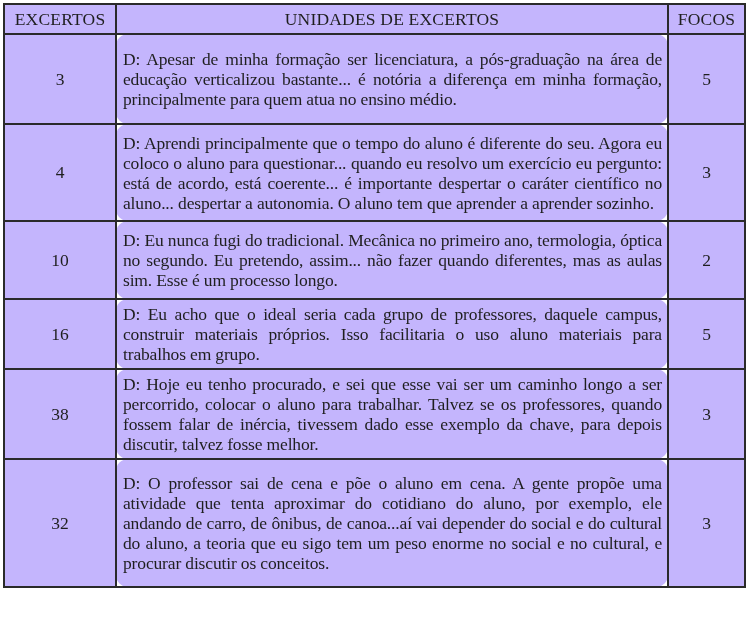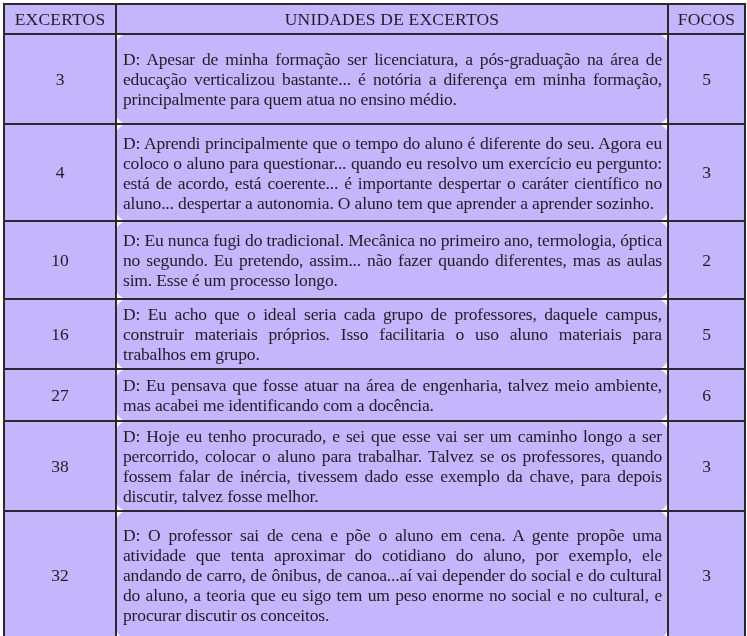--- a/index.html
+++ b/index.html
@@ -99,25 +99,20 @@
       <tr class="r3">
         <td class="num">10</td>
         <td class="txt">D: Eu nunca fugi do tradicional. Mecânica no primeiro ano, termologia, óptica no segundo. Eu pretendo, assim... não fazer quando diferentes, mas as aulas sim. Esse é um processo longo.</td>
         <td class="num">2</td>
       </tr>
       <tr class="r4">
         <td class="num">16</td>
         <td class="txt">D: Eu acho que o ideal seria cada grupo de professores, daquele campus, construir materiais próprios. Isso facilitaria o uso aluno materiais para trabalhos em grupo.</td>
         <td class="num">5</td>
       </tr>
-      <tr class="r5">
-        <td class="num">27</td>
-        <td class="txt">D: Eu pensava que fosse atuar na área de engenharia, talvez meio ambiente, mas acabei me identificando com a docência.</td>
-        <td class="num">6</td>
-      </tr>
       <tr class="r6">
         <td class="num">38</td>
         <td class="txt">D: Hoje eu tenho procurado, e sei que esse vai ser um caminho longo a ser percorrido, colocar o aluno para trabalhar. Talvez se os professores, quando fossem falar de inércia, tivessem dado esse exemplo da chave, para depois discutir, talvez fosse melhor.</td>
         <td class="num">3</td>
       </tr>
       <tr class="r7">
         <td class="num">32</td>
         <td class="txt">D: O professor sai de cena e põe o aluno em cena. A gente propõe uma atividade que tenta aproximar do cotidiano do aluno, por exemplo, ele andando de carro, de ônibus, de canoa...aí vai depender do social e do cultural do aluno, a teoria que eu sigo tem um peso enorme no social e no cultural, e procurar discutir os conceitos.</td>
         <td class="num">3</td>
       </tr>

